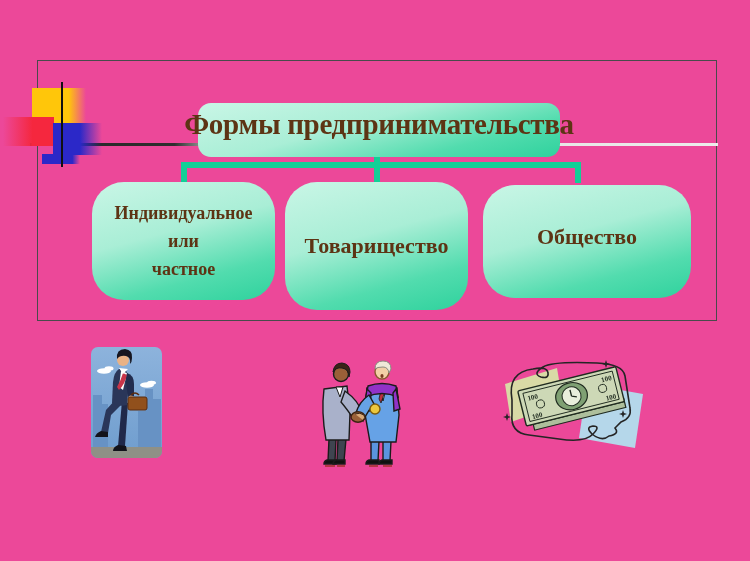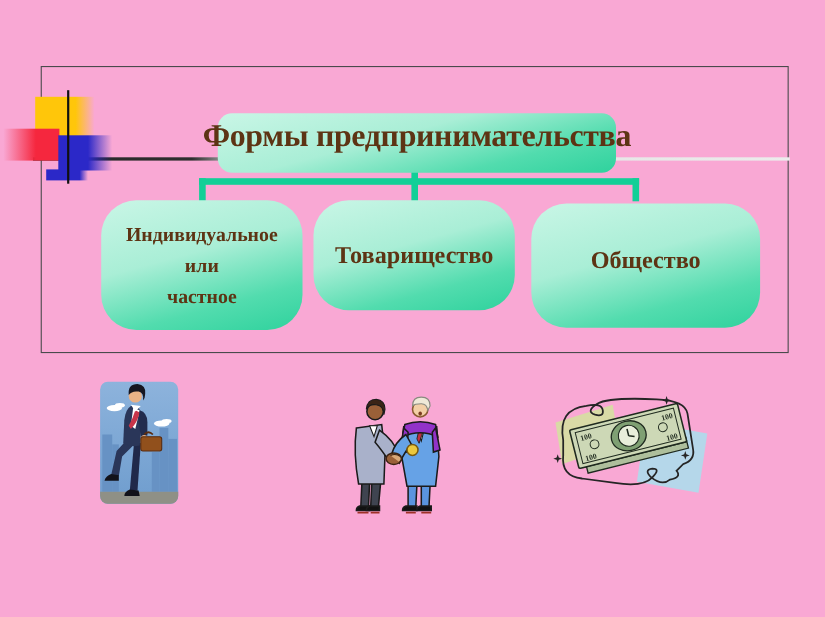--- a/index.html
+++ b/index.html
@@ -1,17 +1,17 @@
 <!DOCTYPE html>
 <html><head>
 <meta charset="utf-8">
 <style>
   html,body{margin:0;padding:0;background:#ffffff;}
   #slide{
-    position:relative;width:750px;height:561px;background:#f9a8d4;
+    position:relative;width:750px;height:561px;background:#ec4899;
     overflow:hidden;font-family:"Liberation Serif","DejaVu Serif",serif;
   }
   
   .frame{
     position:absolute;left:37px;top:60px;width:680px;height:261px;
     border:1.5px solid #4a4a4c;background:transparent;box-sizing:border-box;
   }
   
   .divider{
     position:absolute;left:30px;top:143px;width:688px;height:2.5px;
@@ -46,21 +46,21 @@
   .c-hline{left:180.5px;top:162px;width:400px;height:5.5px;}
   .c-stub-1{left:180.5px;top:162px;width:6px;height:21px;}
   .c-stub-2{left:373.5px;top:162px;width:6px;height:21px;}
   .c-stub-3{left:575px;top:162px;width:6px;height:21px;}
 
   .node{
     position:absolute;border-radius:32px;display:flex;align-items:center;justify-content:center;
     color:#5d3414;font-weight:bold;text-align:center;
   }
   .node-1{left:92px;top:182px;width:183px;height:118px;font-size:18px;line-height:28px;}
-  .node-2{left:285px;top:182px;width:183px;height:100px;font-size:22px;}
+  .node-2{left:285px;top:182px;width:183px;height:128px;font-size:22px;}
   .node-3{left:483px;top:185px;width:208px;height:113px;font-size:22px;padding-bottom:10px;box-sizing:border-box;}
 
   .clip{position:absolute;}
   .clip-businessman{left:89px;top:343px;width:76px;height:121px;}
   .clip-handshake{left:303px;top:357px;width:104px;height:112px;}
   .clip-money{left:499px;top:354px;width:150px;height:103px;}
 </style>
 </head>
 <body>
 

